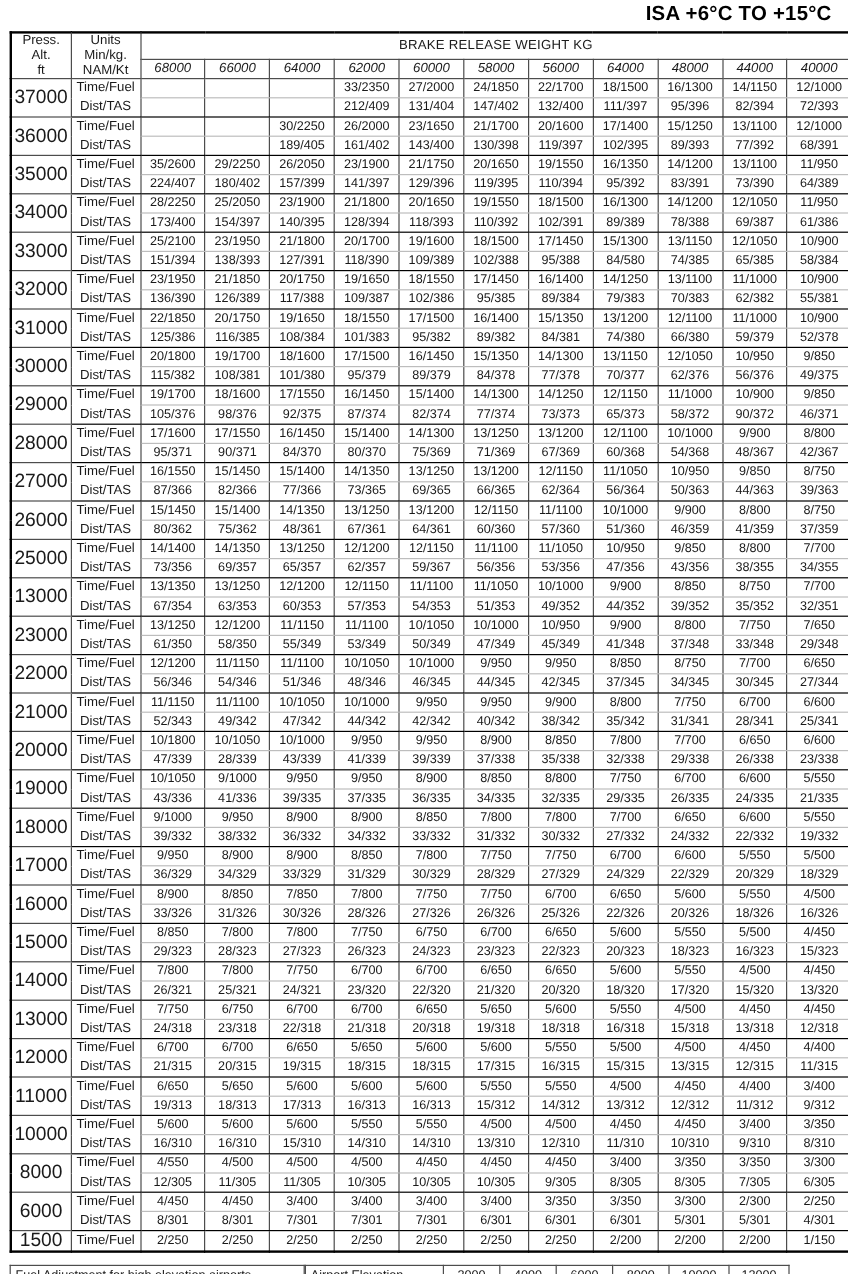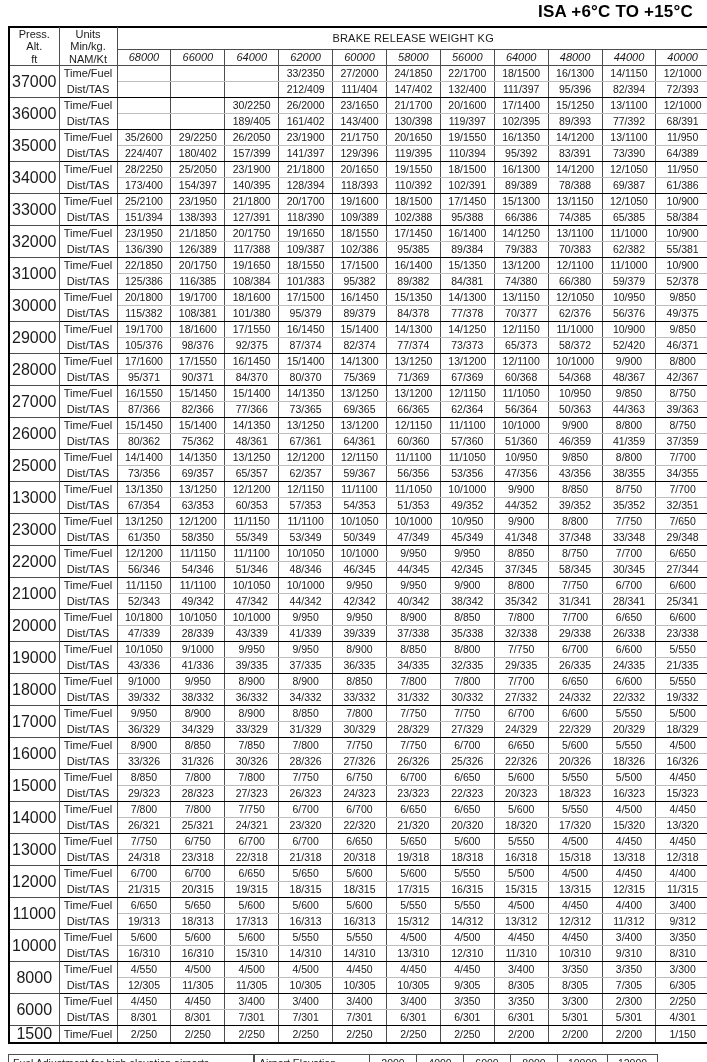--- a/index.html
+++ b/index.html
@@ -193,21 +193,21 @@
           <td class="val">16/1300</td>
           <td class="val">14/1150</td>
           <td class="val">12/1000</td>
         </tr>
         <tr class="row-bot grp-end">
           <td class="units">Dist/TAS</td>
           <td class="val"></td>
           <td class="val"></td>
           <td class="val"></td>
           <td class="val">212/409</td>
-          <td class="val">111/404</td>
+          <td class="val">131/404</td>
           <td class="val">147/402</td>
           <td class="val">132/400</td>
           <td class="val">111/397</td>
           <td class="val">95/396</td>
           <td class="val">82/394</td>
           <td class="val">72/393</td>
         </tr>
         <tr class="row-top">
           <td class="alt" rowspan="2">36000</td>
           <td class="units">Time/Fuel</td>
@@ -312,21 +312,21 @@
         </tr>
         <tr class="row-bot grp-end">
           <td class="units">Dist/TAS</td>
           <td class="val">151/394</td>
           <td class="val">138/393</td>
           <td class="val">127/391</td>
           <td class="val">118/390</td>
           <td class="val">109/389</td>
           <td class="val">102/388</td>
           <td class="val">95/388</td>
-          <td class="val">66/386</td>
+          <td class="val">84/580</td>
           <td class="val">74/385</td>
           <td class="val">65/385</td>
           <td class="val">58/384</td>
         </tr>
         <tr class="row-top">
           <td class="alt" rowspan="2">32000</td>
           <td class="units">Time/Fuel</td>
           <td class="val">23/1950</td>
           <td class="val">21/1850</td>
           <td class="val">20/1750</td>
@@ -430,21 +430,21 @@
           <td class="units">Dist/TAS</td>
           <td class="val">105/376</td>
           <td class="val">98/376</td>
           <td class="val">92/375</td>
           <td class="val">87/374</td>
           <td class="val">82/374</td>
           <td class="val">77/374</td>
           <td class="val">73/373</td>
           <td class="val">65/373</td>
           <td class="val">58/372</td>
-          <td class="val">52/420</td>
+          <td class="val">90/372</td>
           <td class="val">46/371</td>
         </tr>
         <tr class="row-top">
           <td class="alt" rowspan="2">28000</td>
           <td class="units">Time/Fuel</td>
           <td class="val">17/1600</td>
           <td class="val">17/1550</td>
           <td class="val">16/1450</td>
           <td class="val">15/1400</td>
           <td class="val">14/1300</td>
@@ -632,21 +632,21 @@
         <tr class="row-bot grp-end">
           <td class="units">Dist/TAS</td>
           <td class="val">56/346</td>
           <td class="val">54/346</td>
           <td class="val">51/346</td>
           <td class="val">48/346</td>
           <td class="val">46/345</td>
           <td class="val">44/345</td>
           <td class="val">42/345</td>
           <td class="val">37/345</td>
-          <td class="val">58/345</td>
+          <td class="val">34/345</td>
           <td class="val">30/345</td>
           <td class="val">27/344</td>
         </tr>
         <tr class="row-top">
           <td class="alt" rowspan="2">21000</td>
           <td class="units">Time/Fuel</td>
           <td class="val">11/1150</td>
           <td class="val">11/1100</td>
           <td class="val">10/1050</td>
           <td class="val">10/1000</td>

